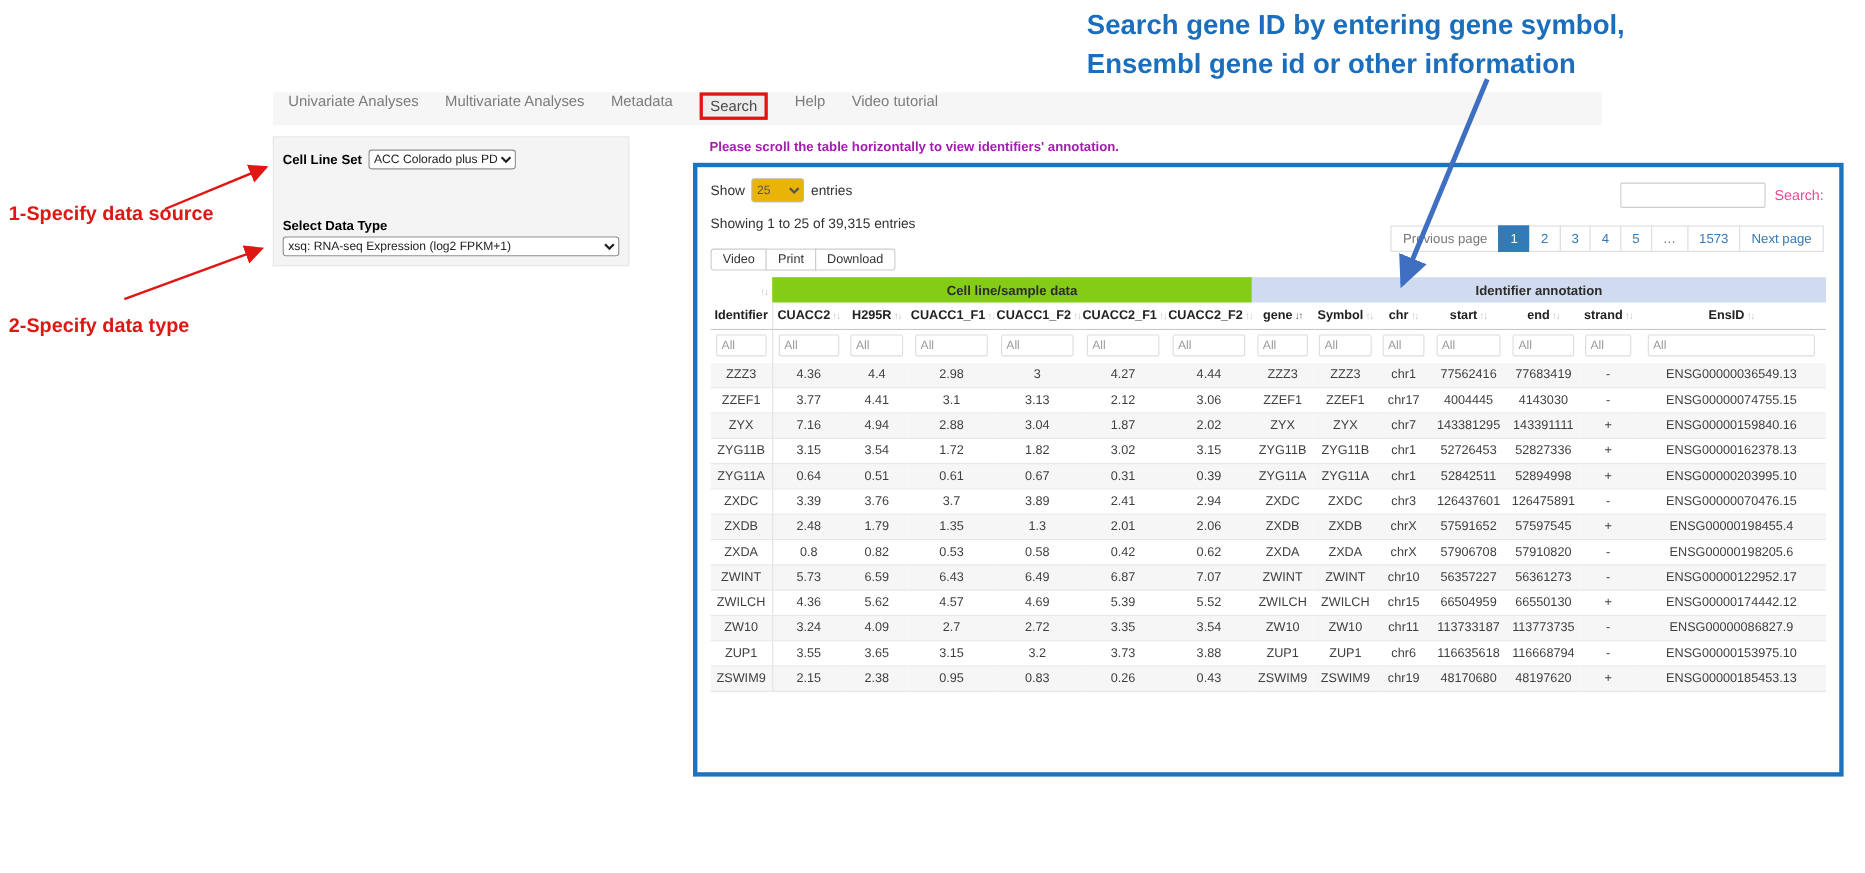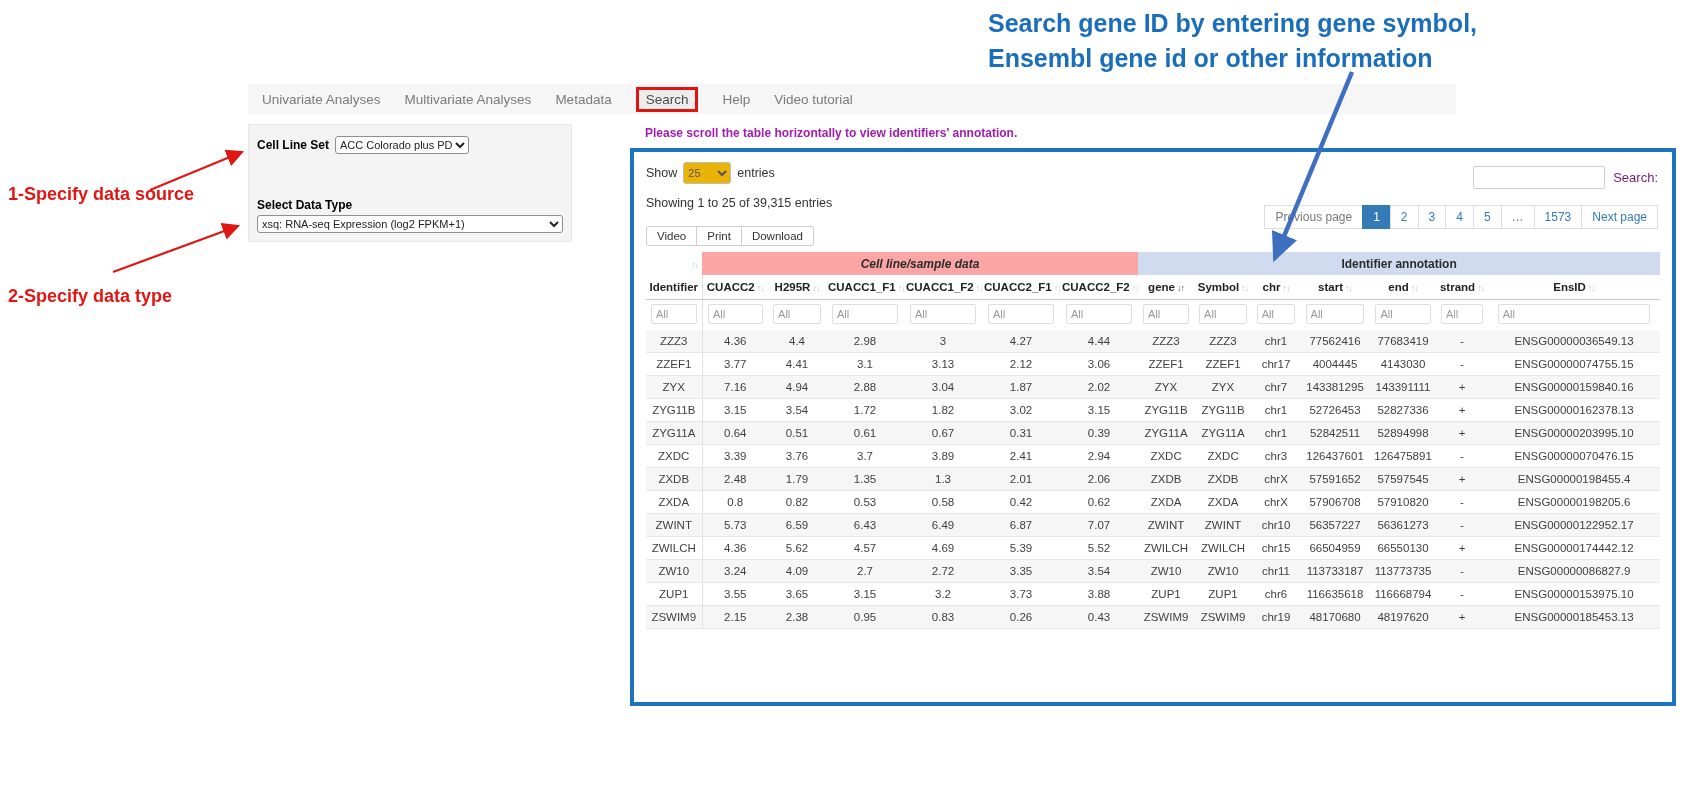--- a/index.html
+++ b/index.html
@@ -10,21 +10,21 @@
   .red-note { position:absolute; color:#e01613; font-weight:bold; font-size:18px; }
   #red-note-1 { left:8px; top:184px; }
   #red-note-2 { left:8px; top:286px; }
   .blue-note { position:absolute; left:988px; top:6px; color:#1a6ebc; font-weight:bold;
                font-size:25px; line-height:1.38; }
   svg.arrows { position:absolute; left:0; top:0; width:1695px; height:794px;
                pointer-events:none; z-index:50; }
 
   
   .main-nav { position:absolute; left:248px; top:84px; width:1208px; height:30px;
-              background:#f6f6f6; display:flex; align-items:center; gap:24px;
+              background:#f6f6f6; display:flex; align-items:flex-start; gap:24px;
               padding-left:14px; font-size:13.5px; color:#7b7b7b; }
   .nav-item { cursor:pointer; white-space:nowrap; }
   .nav-highlight { border:3px solid #e21410; padding:2px 7px; color:#4a4a4a; background:#ededed; }
 
   
   .side-panel { position:absolute; left:248px; top:124px; width:324px; height:118px;
                 background:#f4f4f4; border:1px solid #e7e7e7; padding:11px 8px 10px 8px; }
   .panel-row { display:flex; align-items:center; gap:6px; }
   .panel-label { font-size:12px; font-weight:bold; color:#000000; white-space:nowrap; }
   .side-panel select { font-size:11px; color:#222; background:#fff; border:1px solid #8f8f8f;
@@ -38,37 +38,37 @@
 
   
   .tablebox { position:absolute; left:630px; top:148px; width:1046px; height:558px;
               border:4px solid #1e73be; background:#fff; padding:10px 12px; }
   .dt-show { display:flex; align-items:center; gap:6px; font-size:12.5px; color:#333; }
   .dt-show select { font-size:11px; width:48px; height:22px; border:1px solid #bbb;
                     border-radius:3px; background:#eab308; color:#555; }
   .dt-info { margin-top:12px; font-size:12.5px; color:#333; }
   .dt-search { position:absolute; top:14px; right:14px; display:flex; align-items:center; gap:8px; }
   .dt-search input { width:132px; height:23px; border:1px solid #ccc; border-radius:2px; padding:0 5px; font-size:12px; }
-  .dt-search label { font-size:13px; color:#701a75; }
+  .dt-search label { font-size:13px; color:#ec4899; }
   .dt-pagination { position:absolute; top:53px; right:14px; display:flex; }
   .page-btn { font-size:12px; color:#337ab7; border:1px solid #ddd; background:#fff;
               padding:4px 10px; margin-left:-1px; cursor:pointer; white-space:nowrap; }
   .page-btn.prev, .page-btn.ellipsis { color:#777; }
   .page-btn.current { background:#337ab7; border-color:#337ab7; color:#fff; }
   .dt-buttons { margin-top:16px; }
   .dt-btn { display:inline-block; font-size:11.5px; color:#333; background:#fff;
             border:1px solid #ccc; padding:3px 10px; margin-left:-1px; cursor:pointer; }
   .dt-btn:first-child { border-radius:3px 0 0 3px; margin-left:0; }
   .dt-btn:last-child { border-radius:0 3px 3px 0; }
 
   
   table.genes { border-collapse:collapse; table-layout:fixed; width:1014px; margin-top:6px; }
   .genes th, .genes td { font-size:11.5px; text-align:center; overflow:hidden; white-space:nowrap; }
   .group-row th { height:23px; font-size:12px; font-weight:bold; color:#2c2c2c; }
-  .group-cellline { background:#fca5a5;font-style:italic; }
+  .group-cellline { background:#84cc16; }
   .group-annot { background:#d0dbf0; }
   .group-blank { background:#fff; text-align:right !important; padding-right:4px; }
   .colhead-row th { font-weight:bold; color:#222; padding:6px 2px; border-bottom:1px solid #c8c8c8; cursor:pointer; }
   .sorticon { font-size:9px; color:#c3c3c3; letter-spacing:-1px; margin-left:2px; }
   .sorticon.sorted { color:#555; }
   .filter-row td { padding:4px 3px 6px 3px; }
   .filter-row input { width:92%; height:20px; border:1px solid #ddd; border-radius:2px;
                       padding:0 4px; font-size:11px; color:#777; background:#fff; }
   .filter-row input::placeholder { color:#9a9a9a; }
   tbody.gene-rows td { padding:5px 3px; color:#3f3f3f; border-bottom:1px solid #e6e6e6; }

